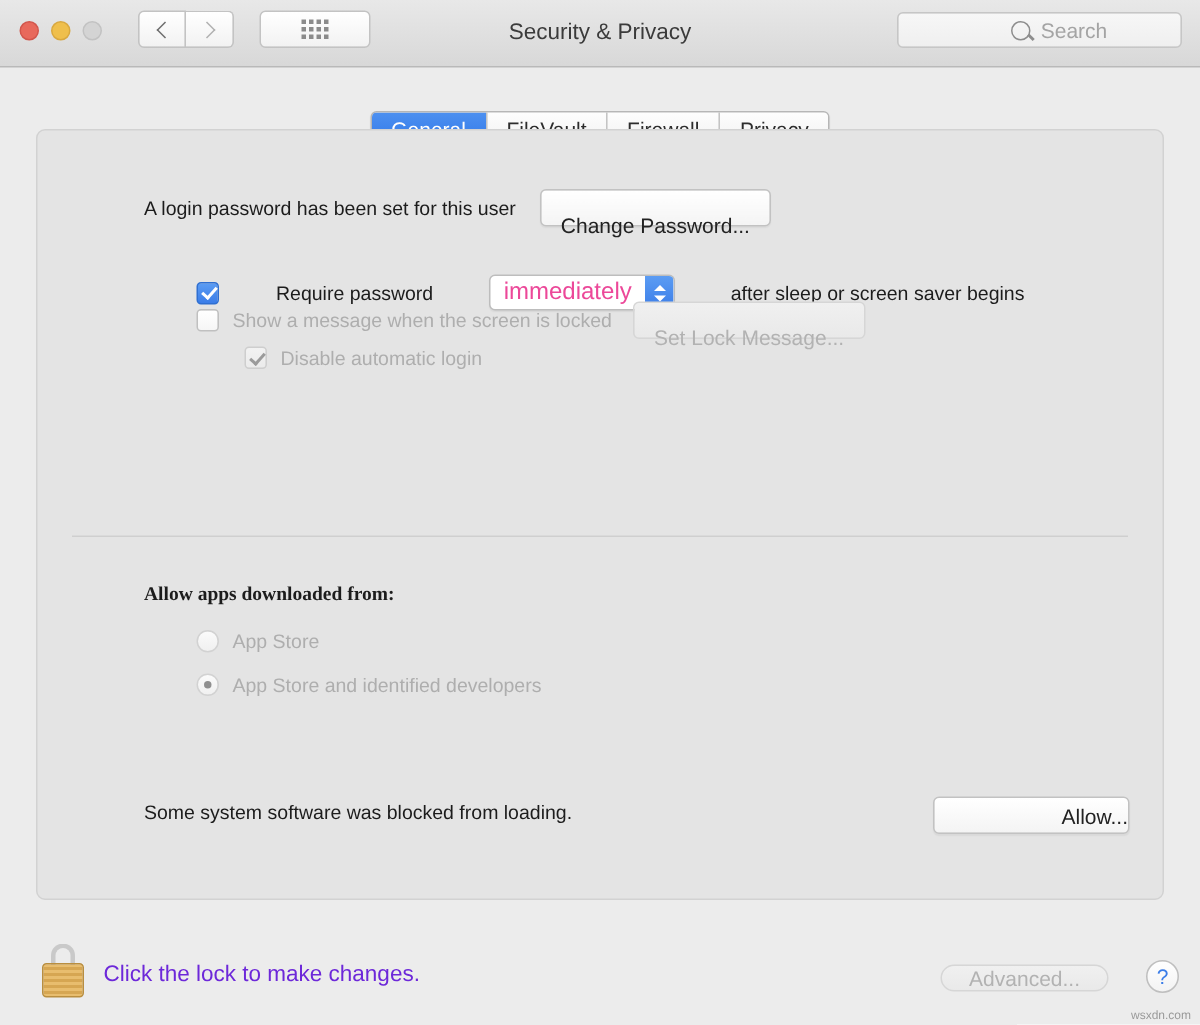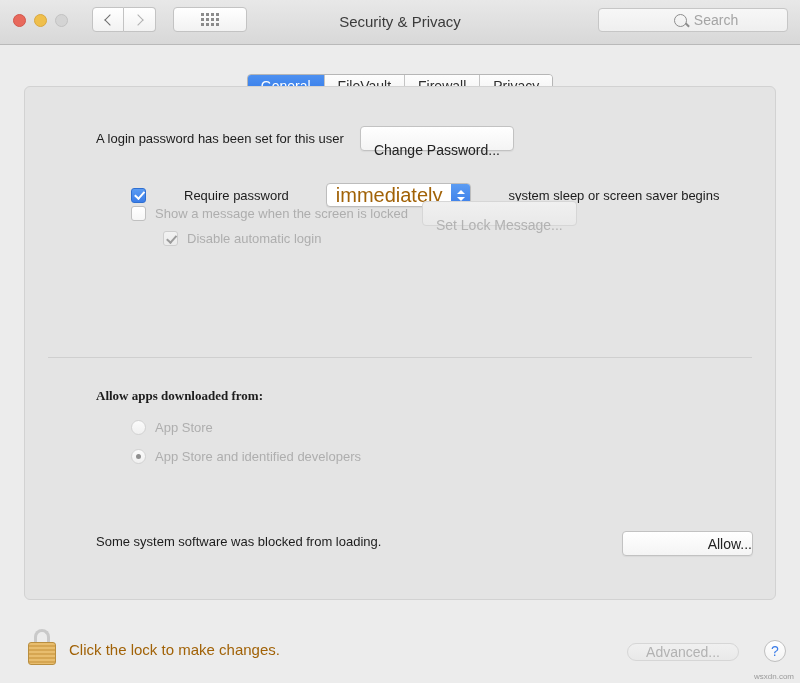--- a/index.html
+++ b/index.html
@@ -248,22 +248,22 @@
     border: 1px solid #bdbdbd;
     border-radius: 4px;
     overflow: hidden;
     background: #ffffff;
     margin: 0 8px;
     box-shadow: 0 1px 1px rgba(0,0,0,0.06);
   }
   .popup-val {
     padding: 0 9px;
     line-height: 22px;
-    font-size: 20px;
-    color: #a16207;
+    font-size: 16px;
+    color: #ec4899;
     white-space: nowrap;
   }
   .popup-arrows {
     width: 19px;
     background: linear-gradient(to bottom, #5b9cf3, #3b7de8);
     display: flex;
     flex-direction: column;
     align-items: center;
     justify-content: center;
     gap: 3px;
@@ -330,21 +330,21 @@
       #e8bd6e 0px, #e8bd6e 2px, #d6a652 2px, #d6a652 4px);
     border: 1px solid #b98e3f;
     box-sizing: border-box;
   }
 
   .lock-text {
     position: absolute;
     left: 69px;
     top: 641px;
     font-size: 15px;
-    color: #a16207;
+    color: #6d28d9;
   }
 
   .advanced {
     position: absolute;
     right: 61px;
     top: 639px;
   }
   .helpbtn {
     position: absolute;
     right: 14px;
@@ -436,21 +436,21 @@
         <span class="tick"></span>
       </span>
       <span class="label-txt">Require password</span>
       <span class="popup">
         <span class="popup-val">immediately</span>
         <span class="popup-arrows">
           <span class="tri up"></span>
           <span class="tri down"></span>
         </span>
       </span>
-      <span class="label-txt">system sleep or screen saver begins</span>
+      <span class="label-txt">after sleep or screen saver begins</span>
     </div>
 
     <div class="row" style="left:106px; top:114px;">
       <span class="cbox off"></span>
       <span class="label-txt dim">Show a message when the screen is locked</span>
       <span class="pushbtn disabled" style="margin-left:14px;">Set Lock Message...</span>
     </div>
 
     <div class="row" style="left:106px; top:144px;padding-left:32px;">
       <span class="cbox on-dim">

